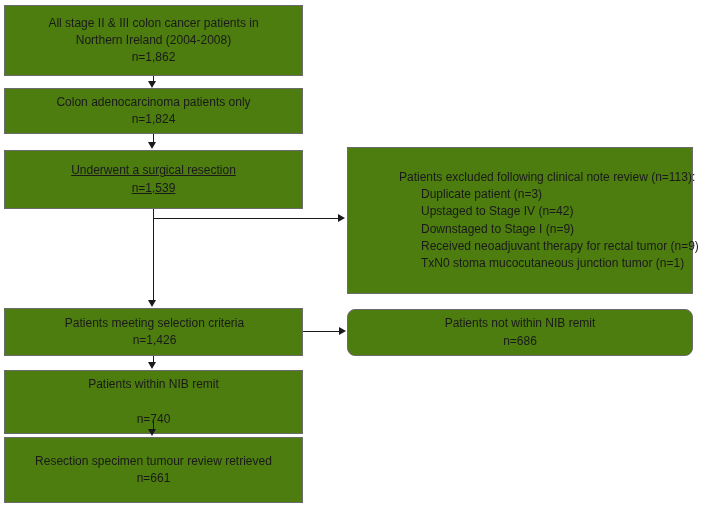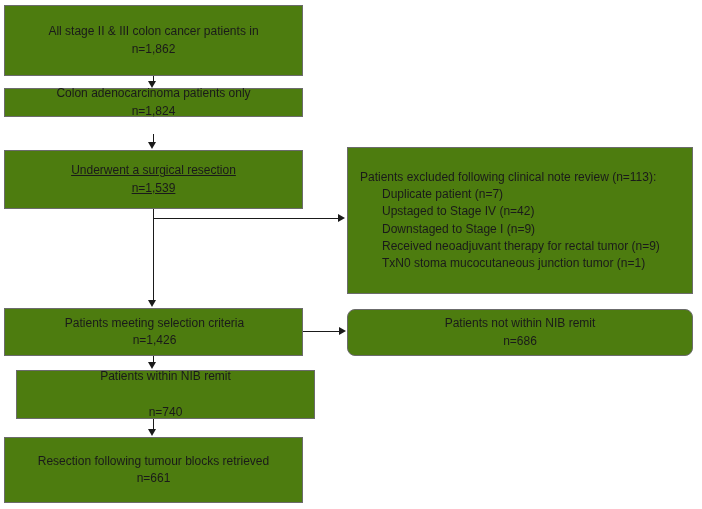--- a/index.html
+++ b/index.html
@@ -38,31 +38,31 @@
   }
   .node .line { display: block; white-space: nowrap; }
 
   
   .node.left-align {
     align-items: flex-start;
     justify-content: center;
     text-align: left;
     padding: 4px 8px 4px 12px;
   }
-  .node.left-align .line { white-space: nowrap; }
+  .node.left-align .line { white-space: nowrap; margin-left: 39px; }
   .node.left-align .line.indent { padding-left: 22px; }
 
   
   #box-cohort        { left: 4px;   top: 5px;   width: 299px; height: 71px; }
-  #box-adeno         { left: 4px;   top: 88px;  width: 299px; height: 29px; }
+  #box-adeno         { left: 4px;   top: 88px;  width: 299px; height: 46px; }
   #box-resection     { left: 4px;   top: 150px; width: 299px; height: 59px; text-decoration: underline; }
   #box-excluded      { left: 347px; top: 147px; width: 346px; height: 147px; }
   #box-criteria      { left: 4px;   top: 308px; width: 299px; height: 48px; padding-left: 8px; }
   #box-not-nib       { left: 347px; top: 309px; width: 346px; height: 47px; border-radius: 8px; }
-  #box-within-nib    { left: 16px;   top: 370px; width: 299px; height: 49px; gap: 18px; }
+  #box-within-nib    { left: 4px;   top: 370px; width: 299px; height: 64px; gap: 18px; }
   #box-blocks        { left: 4px;   top: 437px; width: 299px; height: 66px; }
 
   
   .conn {
     position: absolute;
     background: #1a1a1a;
   }
   .conn.v { width: 1.5px; }
   .conn.h { height: 1.5px; }
 
@@ -104,36 +104,37 @@
   #conn-5-v   { left: 152.5px; top: 419px; height: 11px; }
   #arrow-5    { left: 148px;   top: 429px; }
 </style>
 </head>
 <body>
 
 <div id="flowchart">
 
   <div class="node" id="box-cohort">
     <span class="line">All stage II &amp; III colon cancer patients in</span>
+    <span class="line">Northern Ireland (2004-2008)</span>
     <span class="line">n=1,862</span>
   </div>
 
   <div class="node" id="box-adeno">
     <span class="line">Colon adenocarcinoma patients only</span>
     <span class="line">n=1,824</span>
   </div>
 
   <div class="node" id="box-resection">
     <span class="line">Underwent a surgical resection</span>
     <span class="line">n=1,539</span>
   </div>
 
   <div class="node left-align" id="box-excluded">
     <span class="line">Patients excluded following clinical note review (n=113):</span>
-    <span class="line indent">Duplicate patient (n=7)</span>
+    <span class="line indent">Duplicate patient (n=3)</span>
     <span class="line indent">Upstaged to Stage IV (n=42)</span>
     <span class="line indent">Downstaged to Stage I (n=9)</span>
     <span class="line indent">Received neoadjuvant therapy for rectal tumor (n=9)</span>
     <span class="line indent">TxN0 stoma mucocutaneous junction tumor (n=1)</span>
   </div>
 
   <div class="node" id="box-criteria">
     <span class="line">Patients meeting selection criteria</span>
     <span class="line">n=1,426</span>
   </div>
@@ -142,21 +143,21 @@
     <span class="line">Patients not within NIB remit</span>
     <span class="line">n=686</span>
   </div>
 
   <div class="node" id="box-within-nib">
     <span class="line">Patients within NIB remit</span>
     <span class="line">n=740</span>
   </div>
 
   <div class="node" id="box-blocks">
-    <span class="line">Resection following tumour blocks retrieved</span>
+    <span class="line">Resection specimen tumour review retrieved</span>
     <span class="line">n=661</span>
   </div>
 
   <div class="conn v" id="conn-1-v"></div>
   <div class="arrowhead down" id="arrow-1"></div>
 
   <div class="conn v" id="conn-2-v"></div>
   <div class="arrowhead down" id="arrow-2"></div>
 
   <div class="conn v" id="conn-3-v"></div>

